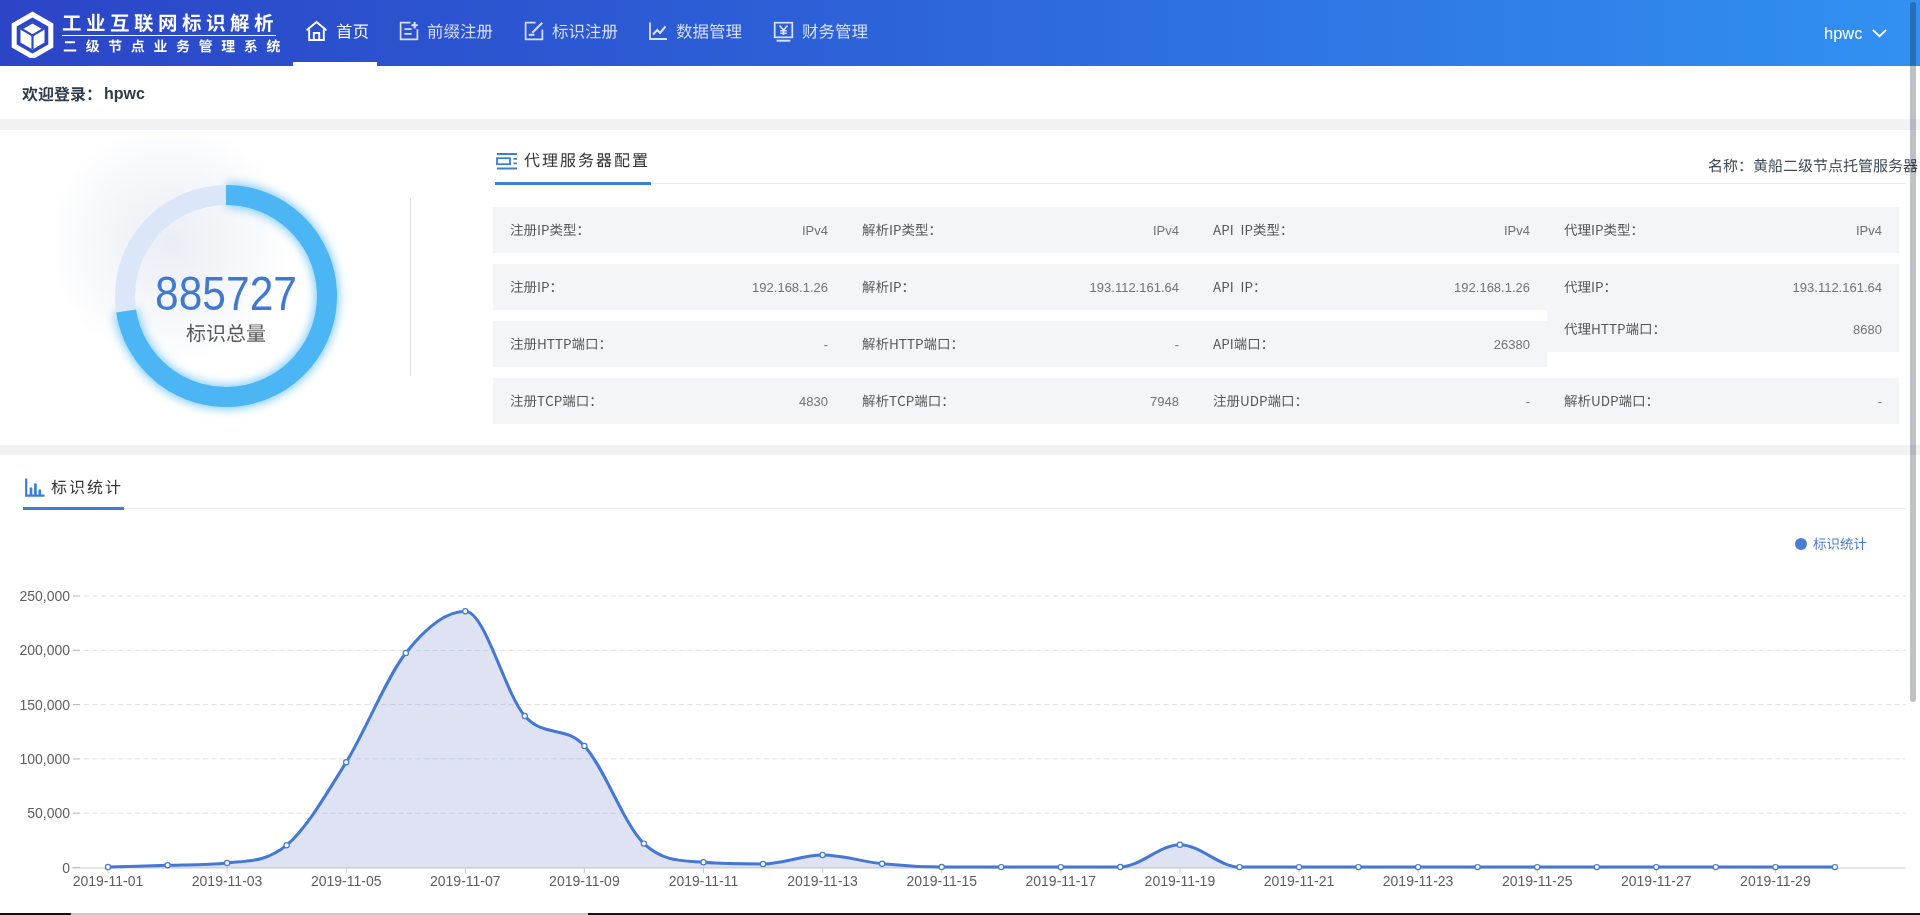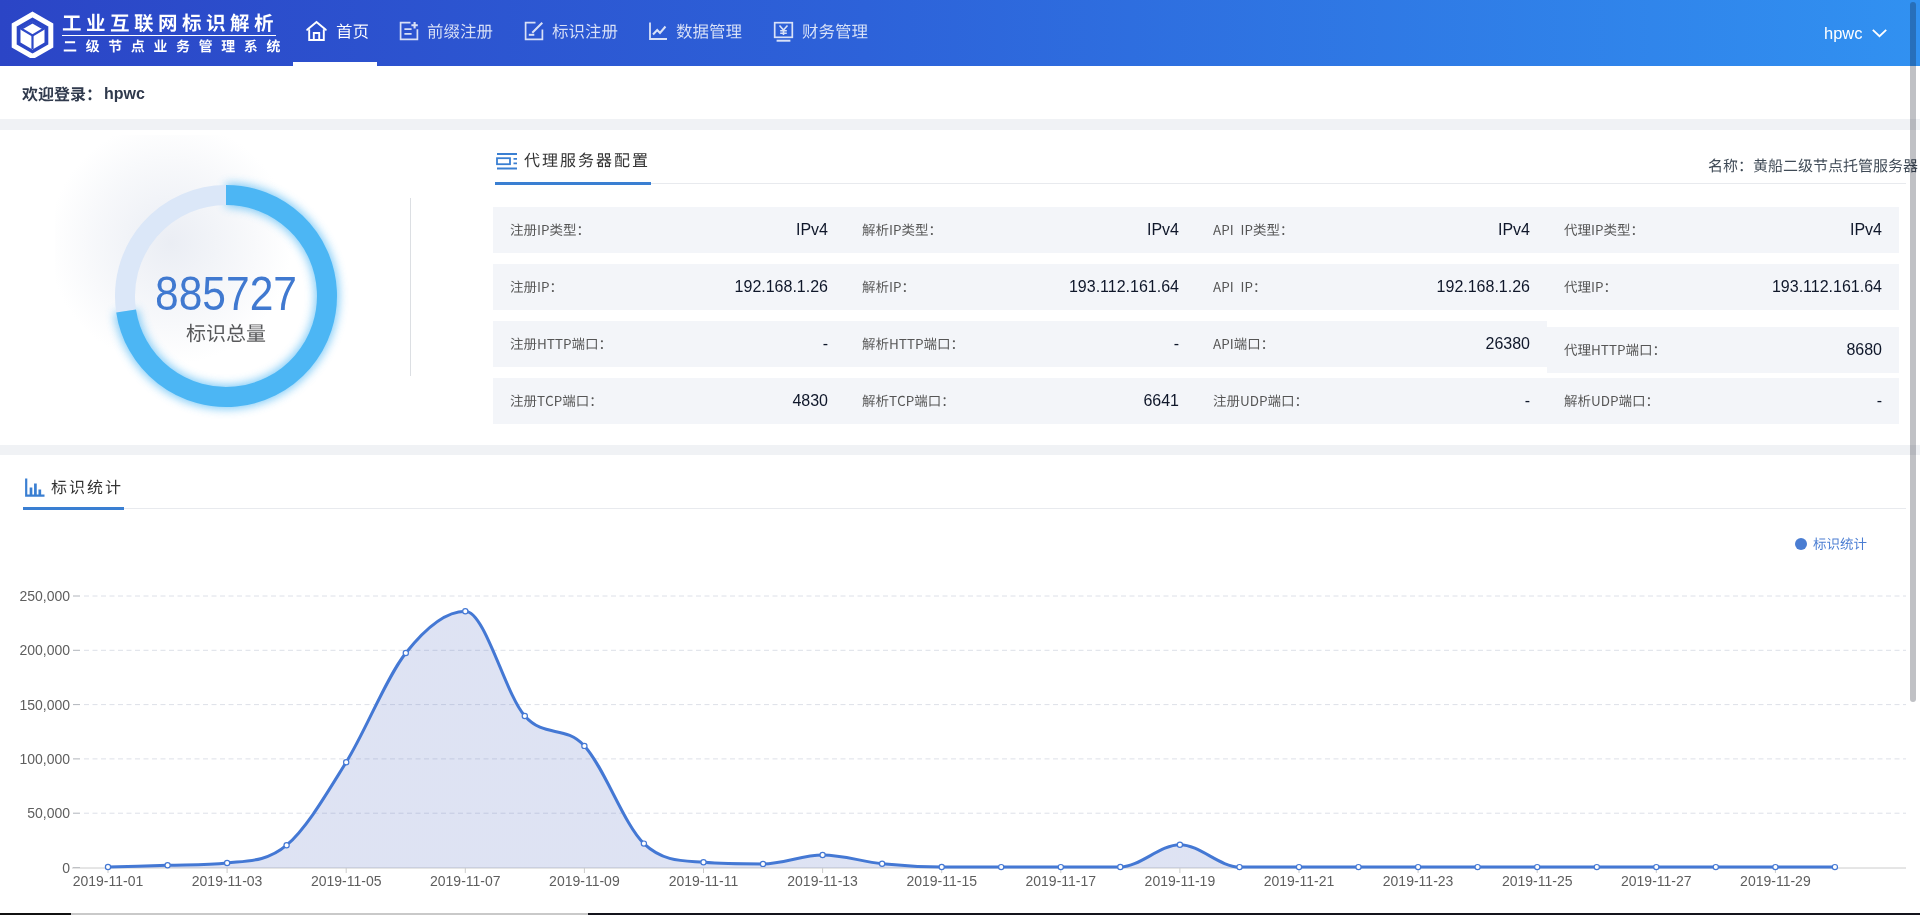--- a/index.html
+++ b/index.html
@@ -2,21 +2,21 @@
 <html><head><meta charset="utf-8"><style>
 *{margin:0;padding:0;box-sizing:border-box}
 html,body{width:1920px;height:915px;overflow:hidden;background:#f0f2f5;font-family:"Liberation Sans",sans-serif}
 .nav{position:absolute;left:0;top:0;width:1920px;height:66px;background:linear-gradient(90deg,#2b45c6 0%,#2d62d9 45%,#3191f1 100%)}
 .nitem{position:absolute;top:0;height:62px;display:flex;align-items:center}
 .navu{position:absolute;left:293px;top:62px;width:84px;height:4px;background:#fff}
 .welcome{position:absolute;left:0;top:66px;width:1920px;height:53px;background:#fff}
 .card1{position:absolute;left:0;top:130px;width:1920px;height:315px;background:#fff}
 .card2{position:absolute;left:0;top:455px;width:1920px;height:460px;background:#fff}
 .cell{position:absolute;background:#f3f5f9;display:flex;align-items:center;justify-content:space-between;padding:0 17px}
-.cval{font-size:16px;color:#0f172a}
+.cval{font-size:13px;color:#737373}
 .vline{position:absolute;left:410px;top:198px;width:1px;height:178px;background:#dcdfe3}
 .hline{position:absolute;background:#e8eaee;height:1px}
 .blueu{position:absolute;background:#3a7fd2;height:2.5px}
 .thumb{position:absolute;left:1910px;top:2px;width:6px;height:700px;border-radius:3px;background:rgba(10,15,30,0.26)}
 </style></head><body>
 <svg width="0" height="0" style="position:absolute">
     <defs>
       <path id="g6ce8" d="M94 774C159 743 242 695 284 662L327 724C284 755 200 800 136 828ZM42 497C105 467 187 420 227 388L269 451C227 482 144 526 83 553ZM71 -18 134 -69C194 24 263 150 316 255L262 305C204 191 125 59 71 -18ZM548 819C582 767 617 697 631 653L704 682C689 726 651 793 616 844ZM334 649V578H597V352H372V281H597V23H302V-49H962V23H675V281H902V352H675V578H938V649Z"></path>
       <path id="g518c" d="M544 775V464V443H440V775H154V466V443H42V371H152C146 236 124 83 40 -33C56 -43 84 -70 95 -86C187 40 216 220 224 371H367V15C367 0 362 -4 348 -5C334 -6 288 -6 237 -4C247 -23 259 -54 262 -72C332 -72 376 -71 403 -59C430 -47 440 -26 440 14V371H542C537 238 517 85 443 -31C458 -40 488 -68 499 -82C583 43 609 222 615 371H777V12C777 -3 772 -8 756 -9C743 -10 694 -10 642 -9C653 -28 663 -60 667 -79C740 -79 785 -78 813 -66C841 -54 851 -31 851 11V371H958V443H851V775ZM226 704H367V443H226V466ZM617 443V464V704H777V443Z"></path>
       <path id="g0049" d="M101 0H193V733H101Z"></path>
@@ -466,21 +466,21 @@
           <use href="#g0050" x="608"></use>
           <use href="#g0049" x="1241"></use>
           <use href="#g7aef" x="1534"></use>
           <use href="#g53e3" x="2534"></use>
           <use href="#gff1a" x="3534"></use>
         </g>
       </svg>
     </div>
     <div class="cval">26380</div>
   </div>
-<div class="cell" style="left:1547px;top:327px;width:352px;height:46px">
+<div class="cell" style="left:1547px;top:306px;width:352px;height:46px">
     <div class="clab">
       <svg width="102" height="14" viewBox="0 0 102 14" style="display:block;overflow:visible;">
         <g fill="#555" transform="translate(0,11.88) scale(0.013500,-0.013500)">
           <use href="#g4ee3" x="0"></use>
           <use href="#g7406" x="1000"></use>
           <use href="#g0048" x="2000"></use>
           <use href="#g0054" x="2728"></use>
           <use href="#g0054" x="3327"></use>
           <use href="#g0050" x="3926"></use>
           <use href="#g7aef" x="4559"></use>
@@ -516,21 +516,21 @@
           <use href="#g6790" x="1000"></use>
           <use href="#g0054" x="2000"></use>
           <use href="#g0043" x="2599"></use>
           <use href="#g0050" x="3237"></use>
           <use href="#g7aef" x="3870"></use>
           <use href="#g53e3" x="4870"></use>
           <use href="#gff1a" x="5870"></use>
         </g>
       </svg>
     </div>
-    <div class="cval">6641</div>
+    <div class="cval">7948</div>
   </div>
 <div class="cell" style="left:1196px;top:378px;width:351px;height:46px">
     <div class="clab">
       <svg width="95" height="14" viewBox="0 0 95 14" style="display:block;overflow:visible;">
         <g fill="#555" transform="translate(0,11.88) scale(0.013500,-0.013500)">
           <use href="#g6ce8" x="0"></use>
           <use href="#g518c" x="1000"></use>
           <use href="#g0055" x="2000"></use>
           <use href="#g0044" x="2721"></use>
           <use href="#g0050" x="3409"></use>

